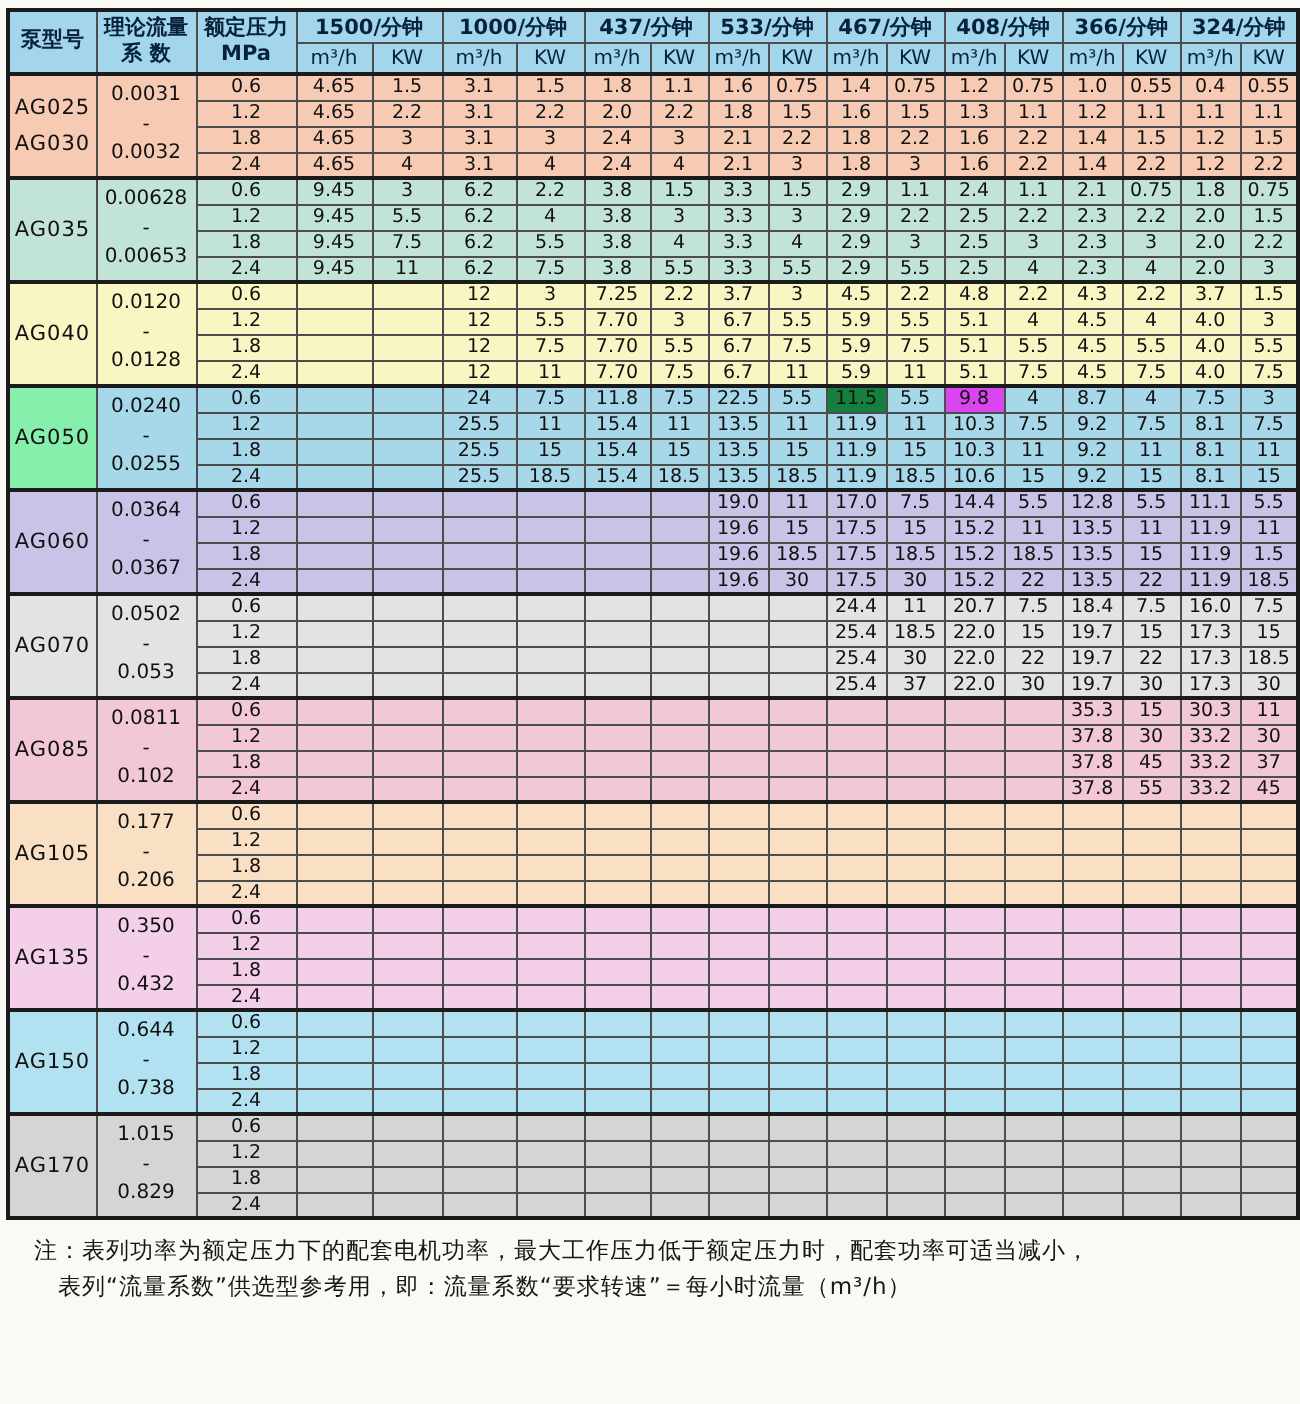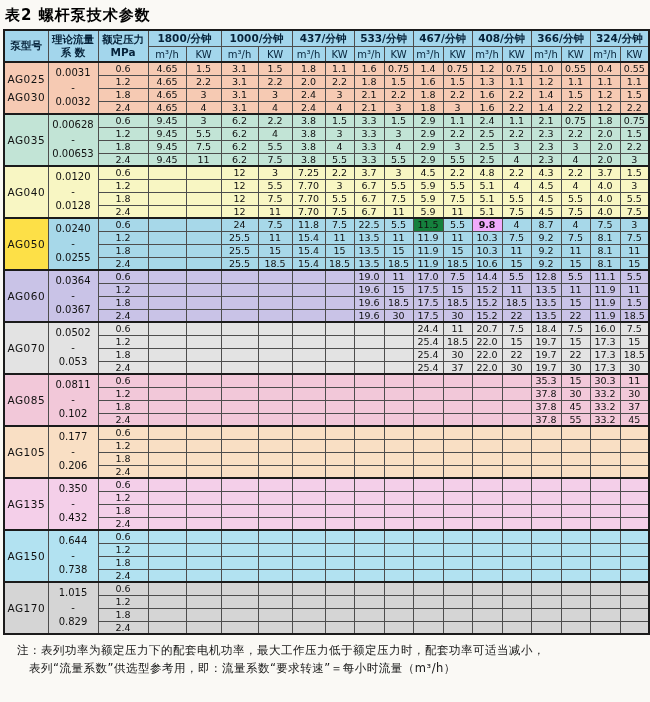--- a/index.html
+++ b/index.html
@@ -41,21 +41,20 @@
   .note {
     font-size:11.5px; line-height:1.55; color:#161616;
     padding:7px 4px 0 14px; letter-spacing:.5px;
   }
   .note .l2 { padding-left:12px; }
 </style>
 </head>
 <body>
 
 <div class="page">
-  <div class="title">表2 螺杆泵技术参数</div>
 
   <table class="spec">
     <colgroup>
       <col style="width:44px">
         <col style="width:50px">
         <col style="width:50px">
       <col style="width:38px">
         <col style="width:35px">
       <col style="width:37px">
         <col style="width:34px">
@@ -71,21 +70,21 @@
         <col style="width:29px">
       <col style="width:30px">
         <col style="width:29px">
     </colgroup>
     <thead>
       <tr class="speed-row">
         <th rowspan="2" class="lbl">泵型号</th>
         <th rowspan="2" class="lbl" id="th-coeff">理论流量<br>系  数</th>
         <th rowspan="2" class="lbl" id="th-press">额定压力<br>MPa</th>
 
-      <th colspan="2">1800/分钟</th>
+      <th colspan="2">1500/分钟</th>
           <th colspan="2">1000/分钟</th>
           <th colspan="2">437/分钟</th>
           <th colspan="2">533/分钟</th>
           <th colspan="2">467/分钟</th>
           <th colspan="2">408/分钟</th>
           <th colspan="2">366/分钟</th>
           <th colspan="2">324/分钟</th>
         </tr>
       <tr class="unit-row" id="unit-row">
 
@@ -344,36 +343,36 @@
           <td style="background: rgb(248, 246, 195);">5.9</td>
           <td style="background: rgb(248, 246, 195);">11</td>
           <td style="background: rgb(248, 246, 195);">5.1</td>
           <td style="background: rgb(248, 246, 195);">7.5</td>
           <td style="background: rgb(248, 246, 195);">4.5</td>
           <td style="background: rgb(248, 246, 195);">7.5</td>
           <td style="background: rgb(248, 246, 195);">4.0</td>
           <td style="background: rgb(248, 246, 195);">7.5</td>
         </tr>
         <tr class="group-start">
-          <td rowspan="4" class="model-cell" style="background: #fde047;">
+          <td rowspan="4" class="model-cell" style="background: #86efac;">
             <div style="padding: 0px;">AG050</div>
           </td>
           <td rowspan="4" class="coeff-cell" style="background: rgb(167, 216, 233);">0.0240<br>-<br>0.0255</td>
           <td class="pressure-cell" style="background: rgb(167, 216, 233);">0.6</td>
           <td style="background: rgb(167, 216, 233);"></td>
           <td style="background: rgb(167, 216, 233);"></td>
           <td style="background: rgb(167, 216, 233);">24</td>
           <td style="background: rgb(167, 216, 233);">7.5</td>
           <td style="background: rgb(167, 216, 233);">11.8</td>
           <td style="background: rgb(167, 216, 233);">7.5</td>
           <td style="background: rgb(167, 216, 233);">22.5</td>
           <td style="background: rgb(167, 216, 233);">5.5</td>
           <td style="background: #15803d;">11.5</td>
           <td style="background: rgb(167, 216, 233);">5.5</td>
-          <td style="background: #f0abfc; font-weight: bold;">9.8</td>
+          <td style="background: #d946ef;">9.8</td>
           <td style="background: rgb(167, 216, 233);">4</td>
           <td style="background: rgb(167, 216, 233);">8.7</td>
           <td style="background: rgb(167, 216, 233);">4</td>
           <td style="background: rgb(167, 216, 233);">7.5</td>
           <td style="background: rgb(167, 216, 233);">3</td>
         </tr>
         <tr>
           <td class="pressure-cell" style="background: rgb(167, 216, 233);">1.2</td>
           <td style="background: rgb(167, 216, 233);"></td>
           <td style="background: rgb(167, 216, 233);"></td>

